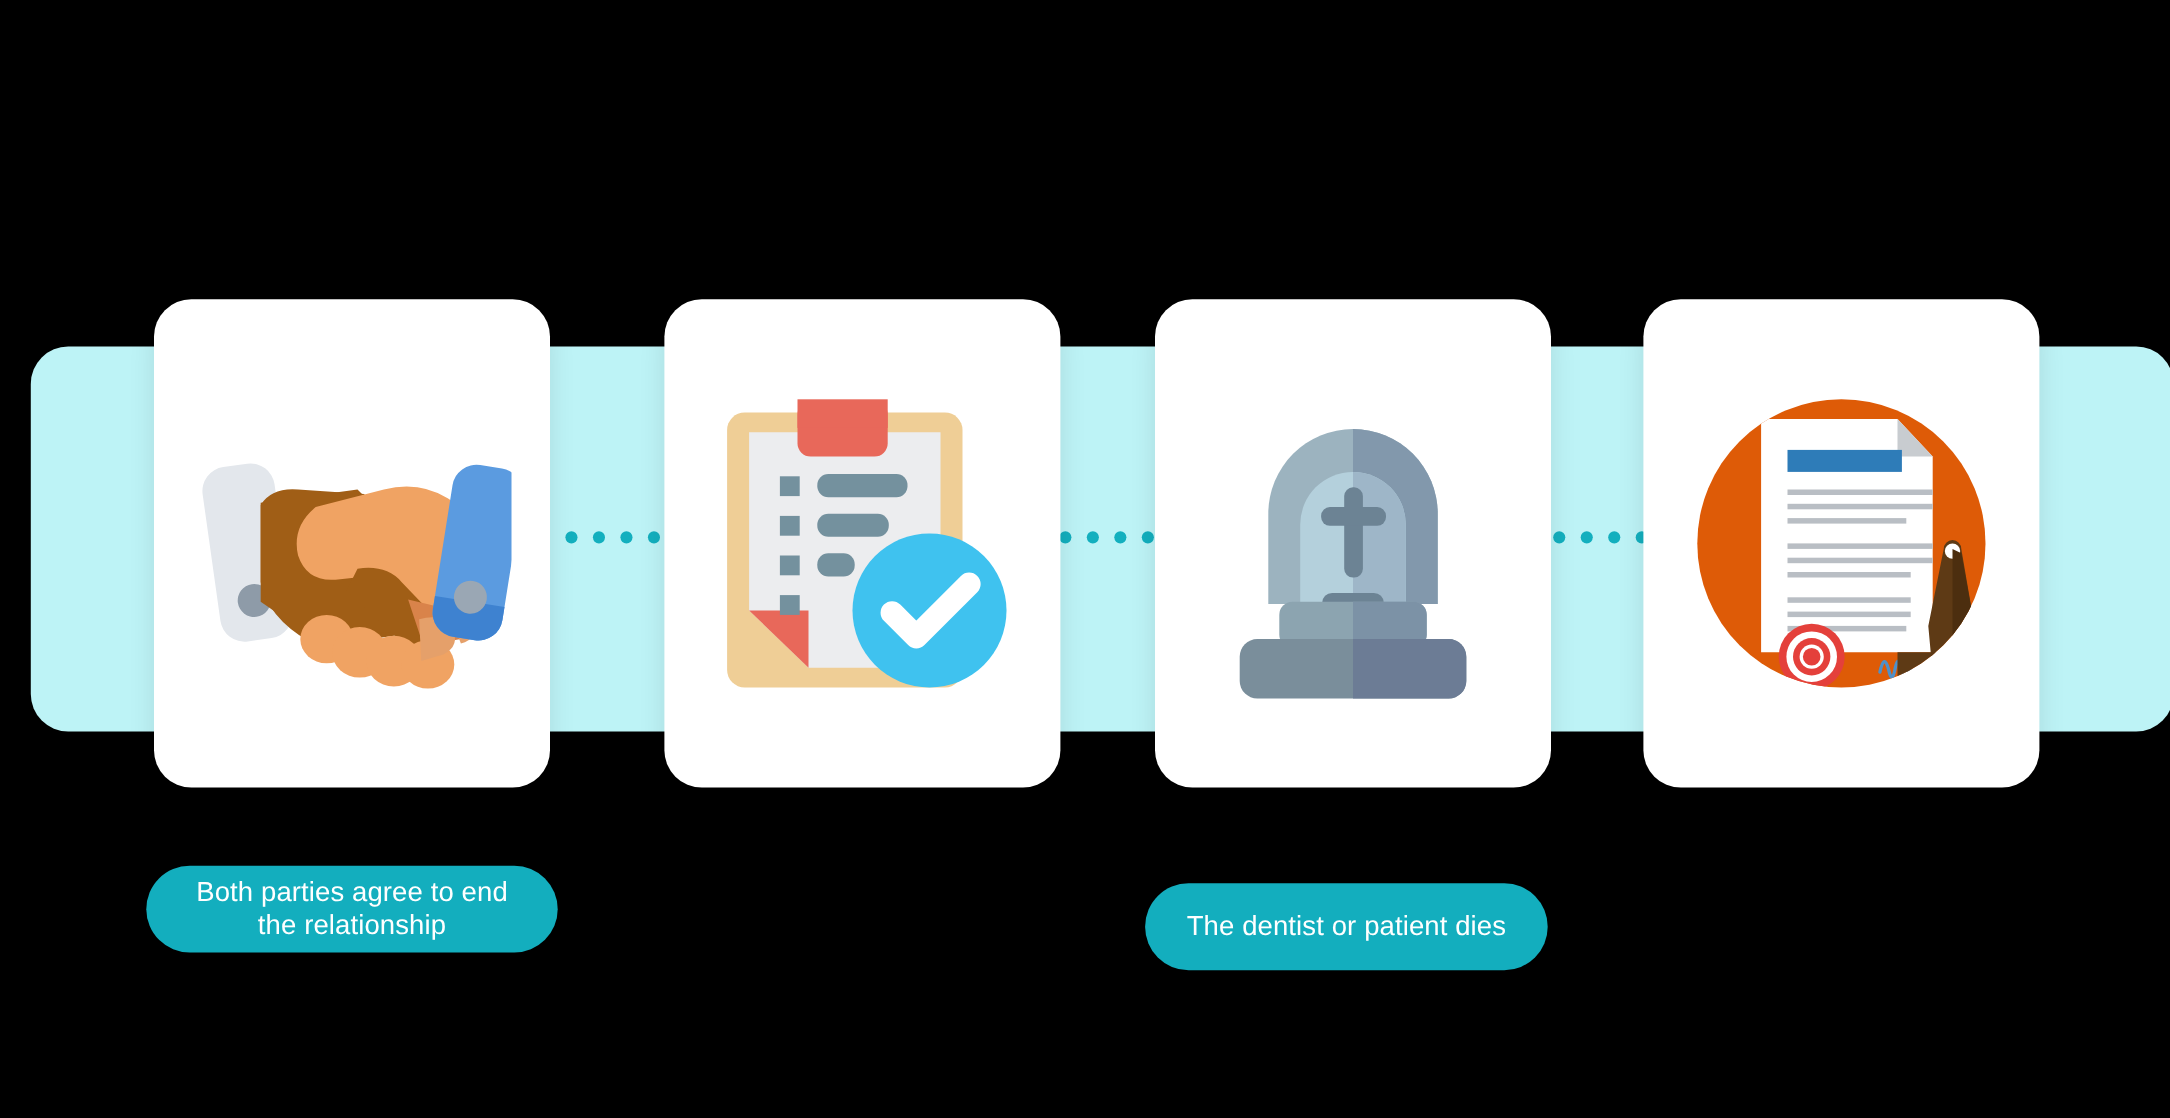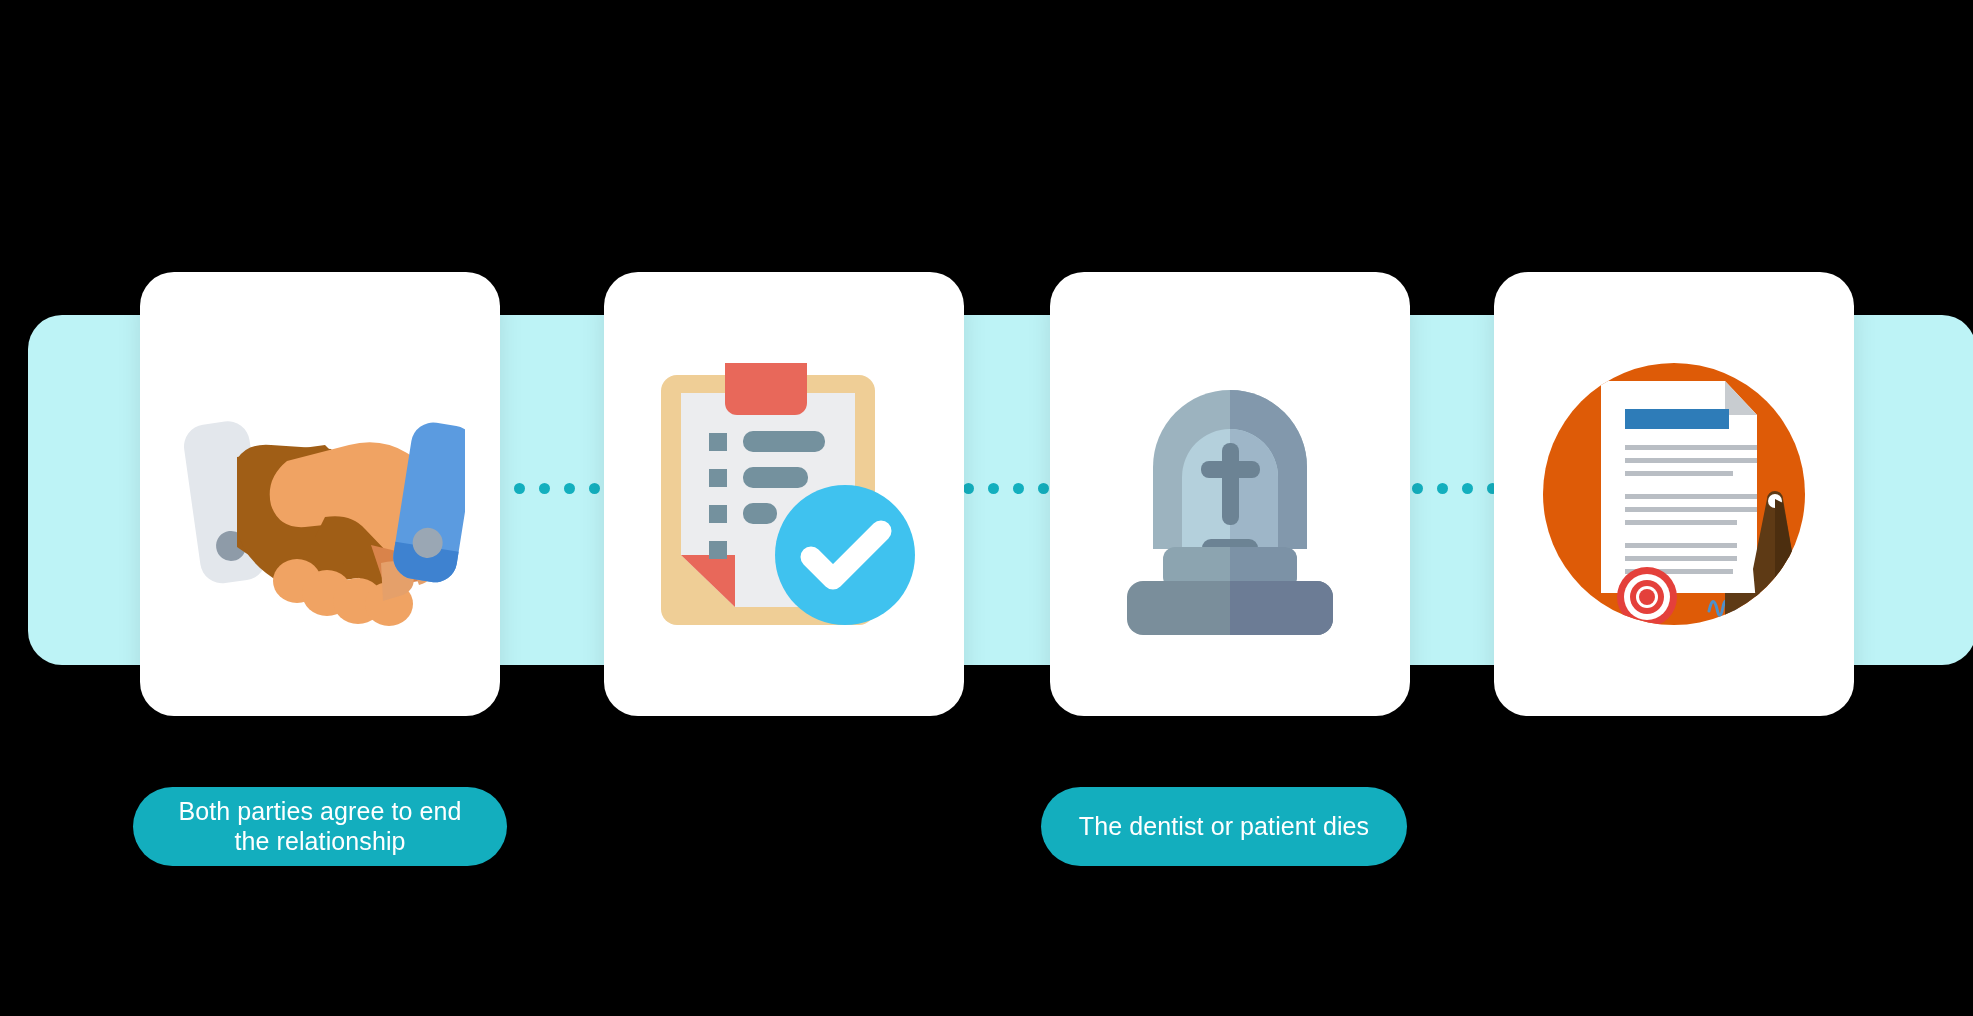--- a/index.html
+++ b/index.html
@@ -82,21 +82,21 @@
     justify-content: center;
     text-align: center;
     font-size: 25px;
     line-height: 1.18;
     letter-spacing: 0.1px;
     padding: 0 22px;
     white-space: pre-line;
   }
   .pill.p1 { left: 133px;  width: 374px; }
   .pill.p2 { left: 605px;  width: 355px; }
-  .pill.p3 { left: 1041px; width: 366px; }
+  .pill.p3 { left: 1041px; width: 366px; margin-top: 16px; }
   .pill.p4 { left: 1486px; width: 376px; }
 </style>
 </head>
 <body>
 
 <div id="stage">
 
   <div class="band"></div>
 
   <div class="connector c1">

